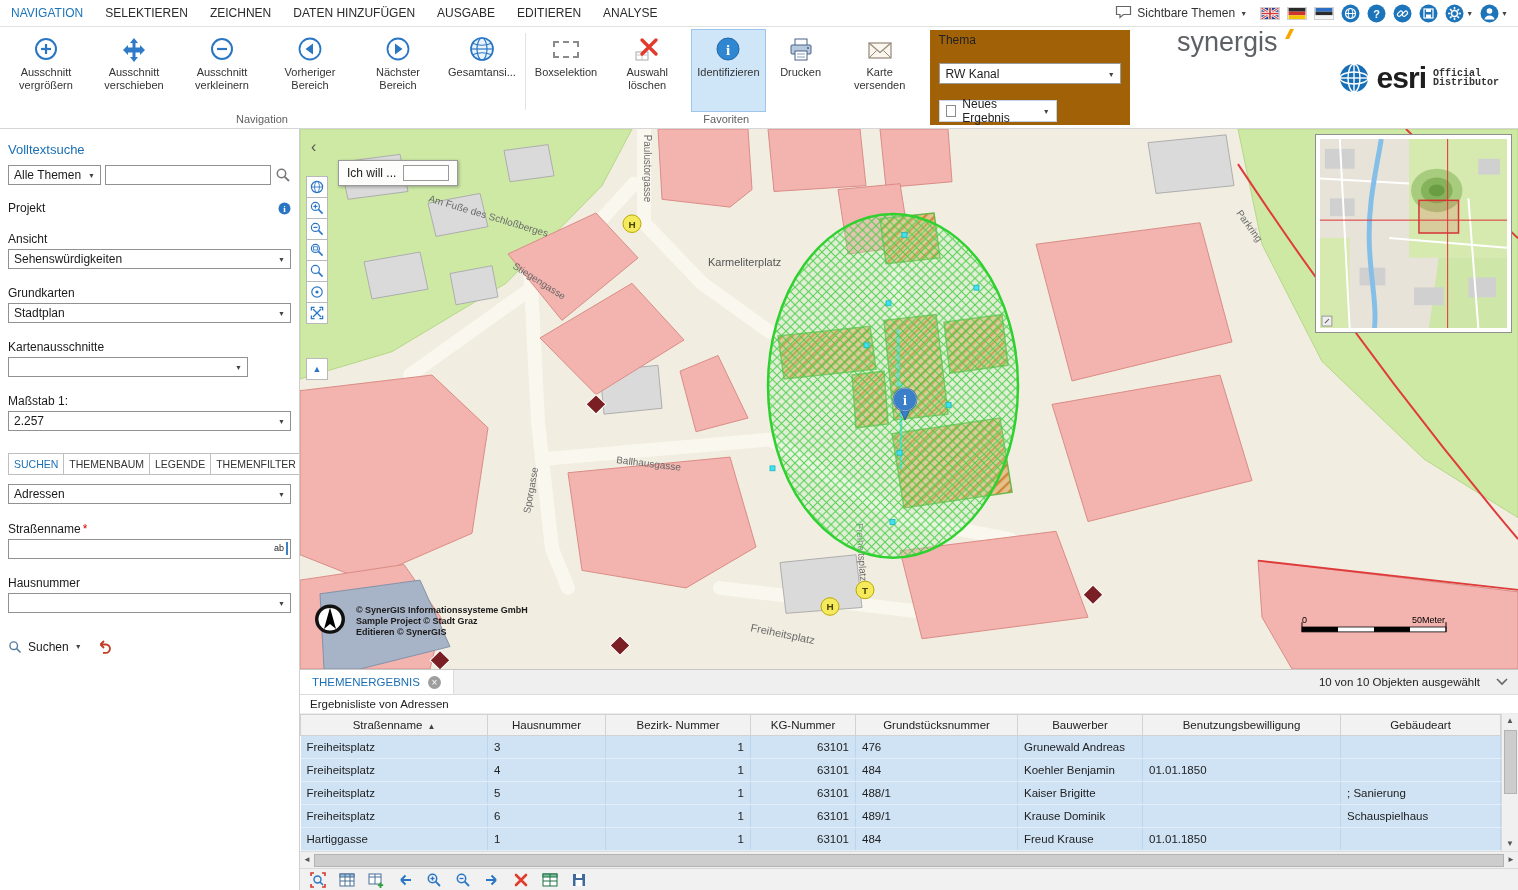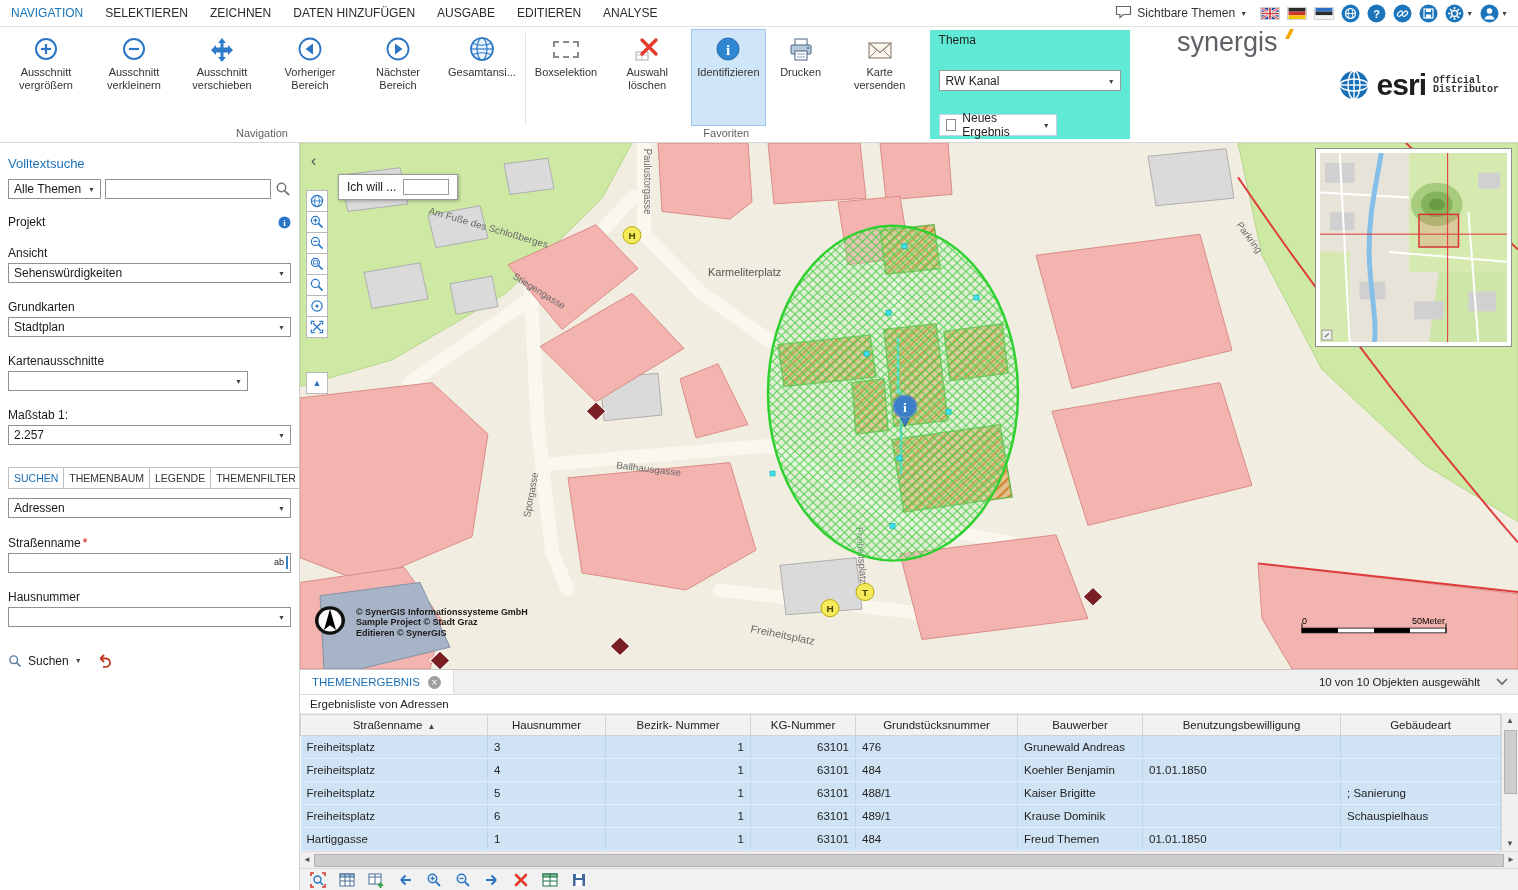--- a/index.html
+++ b/index.html
@@ -22,21 +22,21 @@
   
   .ribbon { flex:0 0 91px; display:flex; background:#fff; border-bottom:1px solid #d6d6d6; padding-left:2px; }
   .rgroup { display:flex; flex-direction:column; padding-top:2px; }
   .rbtns { display:flex; flex:1; align-items:stretch; }
   .glabel { height:16px; line-height:14px; text-align:center; font-size:11px; color:#5f5f5f; }
   .rbtn { min-width:70px; max-width:88px; padding:4px 5px 0; display:flex; flex-direction:column; align-items:center; gap:1px;
           font-size:11px; line-height:12.5px; text-align:center; color:#333; cursor:pointer; border:1px solid transparent; }
   .rbtn .ric { height:31px; display:flex; align-items:center; justify-content:center; }
   .rbtn.active { background:#cfe5f8; border-color:#9dc6ea; }
   .rsep { width:1px; background:#e3e3e3; margin:6px 3px 18px; }
-  .thema { width:200px; background:#5eead4; margin:3px 8px 3px 6px; padding:3px 9px; display:flex; flex-direction:column; gap:23px; }
+  .thema { width:200px; background:#a16207; margin:3px 8px 3px 6px; padding:3px 9px; display:flex; flex-direction:column; gap:16px; }
   .thema-title { font-size:12px; color:#222; }
   .thema-select { background:#fff; border:1px solid #9a9a9a; height:21px; display:flex; align-items:center; padding:0 18px 0 6px; position:relative; cursor:pointer; }
   .thema-select .car, .sel .car { position:absolute; right:5px; top:50%; transform:translateY(-50%); }
   .ne-btn { background:#fff; border:1px solid #c2d3e6; height:22px; width:118px; display:flex; align-items:center; gap:6px; padding:0 6px; cursor:pointer; }
   .cbx { width:12px; height:12px; border:1px solid #8c8c8c; background:#fff; display:inline-block; }
   .logos { margin-left:auto; display:flex; gap:44px; padding-right:19px; }
   .syn { font-size:27px; color:#5d6065; display:flex; align-items:flex-start; gap:3px; letter-spacing:0; }
   .esri { display:flex; align-items:center; gap:7px; }
   .esri-name { font-size:30px; font-weight:bold; color:#1e1e1e; letter-spacing:-1px; }
   .esri-sub { font-size:10px; font-weight:bold; color:#333; line-height:9px;font-family:Liberation Mono, monospace; }
@@ -214,33 +214,33 @@
                 <circle cx="14" cy="13" r="10" fill="#fff" stroke="#2a76c4" stroke-width="2"></circle>
                 <line x1="14" y1="8" x2="14" y2="18" stroke="#2a76c4" stroke-width="2.2"></line>
                 <line x1="9" y1="13" x2="19" y2="13" stroke="#2a76c4" stroke-width="2.2"></line>
               </svg>
             </span>
           <span class="rlabel">Ausschnitt vergrößern</span>
         </div>
         <div class="rbtn">
           <span class="ric">
               <svg width="28" height="28" viewBox="0 0 28 28">
+                <path d="M14,2 L18,7 H15.5 V11.5 H20 V9 L25,14 L20,19 V16.5 H15.5 V21 H18 L14,26 L10,21 H12.5 V16.5 H8 V19 L3,14 L8,9 V11.5 H12.5 V7 H10 Z" fill="#2f7bc8" stroke="#1d5globe a994" stroke-width="0"></path>
+              </svg>
+            </span>
+          <span class="rlabel">Ausschnitt verschieben</span>
+        </div>
+        <div class="rbtn">
+          <span class="ric">
+              <svg width="28" height="28" viewBox="0 0 28 28">
                 <circle cx="14" cy="13" r="10" fill="#fff" stroke="#2a76c4" stroke-width="2"></circle>
                 <line x1="9" y1="13" x2="19" y2="13" stroke="#2a76c4" stroke-width="2.2"></line>
               </svg>
             </span>
           <span class="rlabel">Ausschnitt verkleinern</span>
-        </div>
-        <div class="rbtn">
-          <span class="ric">
-              <svg width="28" height="28" viewBox="0 0 28 28">
-                <path d="M14,2 L18,7 H15.5 V11.5 H20 V9 L25,14 L20,19 V16.5 H15.5 V21 H18 L14,26 L10,21 H12.5 V16.5 H8 V19 L3,14 L8,9 V11.5 H12.5 V7 H10 Z" fill="#2f7bc8" stroke="#1d5globe a994" stroke-width="0"></path>
-              </svg>
-            </span>
-          <span class="rlabel">Ausschnitt verschieben</span>
         </div>
         <div class="rbtn">
           <span class="ric">
               <svg width="28" height="28" viewBox="0 0 28 28">
                 <circle cx="14" cy="13" r="10.5" fill="#fff" stroke="#2a76c4" stroke-width="1.8"></circle>
                 <path d="M17,7.5 V18.5 L9.5,13 Z" fill="#2a76c4"></path>
               </svg>
             </span>
           <span class="rlabel">Vorheriger Bereich</span>
         </div>
@@ -782,21 +782,21 @@
                     <td>Krause Dominik</td>
                     <td></td>
                     <td>Schauspielhaus</td>
                   </tr>
                   <tr>
                     <td>Hartiggasse</td>
                     <td>1</td>
                     <td class="num">1</td>
                     <td class="num">63101</td>
                     <td>484</td>
-                    <td>Freud Themen</td>
+                    <td>Freud Krause</td>
                     <td>01.01.1850</td>
                     <td></td>
                   </tr>
                 </tbody>
             </table>
           </div>
           <div class="vscroll">
             <span class="sbtn">▲</span>
             <span class="vthumb"></span>
             <span class="sbtn" style="margin-top:auto">▼</span>

